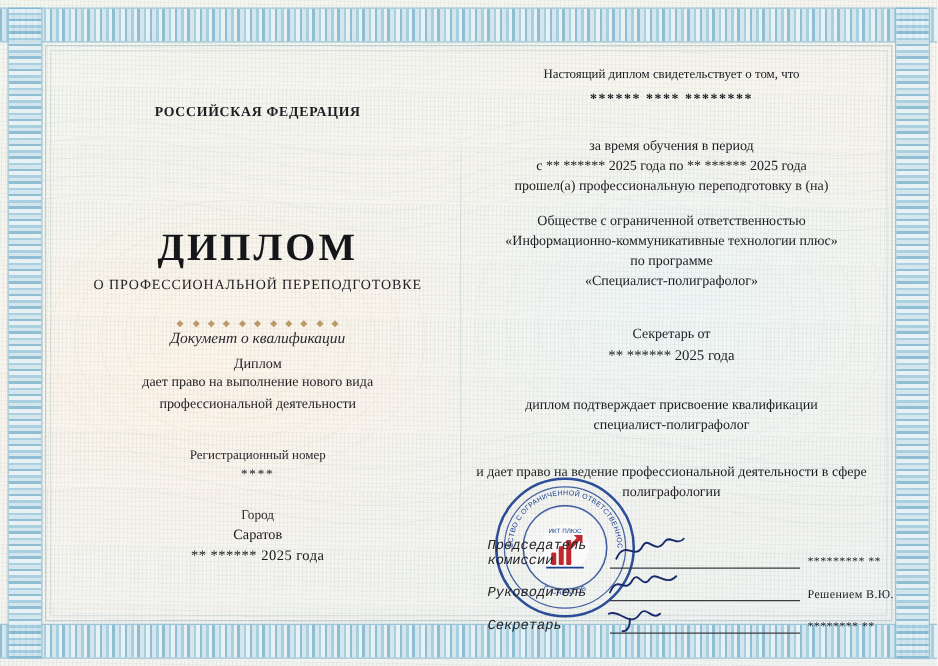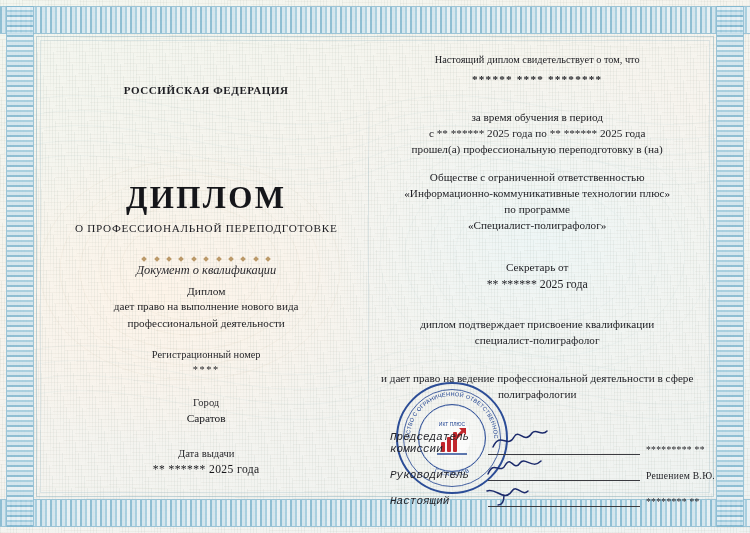--- a/index.html
+++ b/index.html
@@ -183,21 +183,21 @@
   }
   .qual-right {
     font-size: 11.2px;
     color: #1f1f23;
     line-height: 1.35;
     margin-top: 2px;
   }
   .reg-label {
     font-size: 10.4px;
     color: #2a2a2e;
-    margin-top: 18px;
+    margin-top: 28px;
   }
   .reg-value {
     font-size: 10.4px;
     color: #1f1f23;
     letter-spacing: 1.5px;
     margin-top: 4px;
   }
   .city-label {
     font-size: 10.6px;
     color: #2a2a2e;
@@ -397,21 +397,20 @@
       <div class="qual-name">Диплом</div>
       <div class="qual-right">дает право на выполнение нового вида</div>
       <div class="qual-right">профессиональной деятельности</div>
 
       <div class="reg-label">Регистрационный номер</div>
       <div class="reg-value">****</div>
 
       <div class="city-label">Город</div>
       <div class="city-value">Саратов</div>
 
-      <div class="date-label">Дата выдачи</div>
       <div class="date-value">** ****** 2025 года</div>
     </div>
 
     <div class="col-right">
 
       <div class="r-line r-small">Настоящий диплом свидетельствует о том, что</div>
       <div class="r-line r-mid r-bold mt8">****** **** ********</div>
 
       <div class="r-line r-mid mt26">за время обучения в период</div>
       <div class="r-line r-mid mt4">с ** ****** 2025 года по ** ****** 2025 года</div>
@@ -481,21 +480,21 @@
     <div class="sig-row">
       <div class="sig-role">Руководитель</div>
       <div class="sig-line"></div>
       <div class="sig-name">Решением В.Ю.</div>
       <svg class="scribble" style="left:96px; bottom:3px; width:58px; height:24px;" viewBox="0 0 58 24">
         <path d="M2 18 C8 3, 14 20, 20 8 C25 0, 28 16, 34 7 C39 0, 46 14, 55 5" fill="none" stroke="#1b2a6b" stroke-width="1.5" stroke-linecap="round"></path>
       </svg>
     </div>
 
     <div class="sig-row">
-      <div class="sig-role">Настоящий</div>
+      <div class="sig-role">Секретарь</div>
       <div class="sig-line"></div>
       <div class="sig-name">******** **</div>
       <svg class="scribble" style="left:94px; bottom:2px; width:46px; height:22px;" viewBox="0 0 46 22">
         <path d="M3 6 C12 2, 20 18, 28 6 C33 -1, 38 12, 44 6 M20 10 C20 16, 18 20, 14 20" fill="none" stroke="#1b2a6b" stroke-width="1.5" stroke-linecap="round"></path>
       </svg>
     </div>
   </div>
 
 </div>
 

